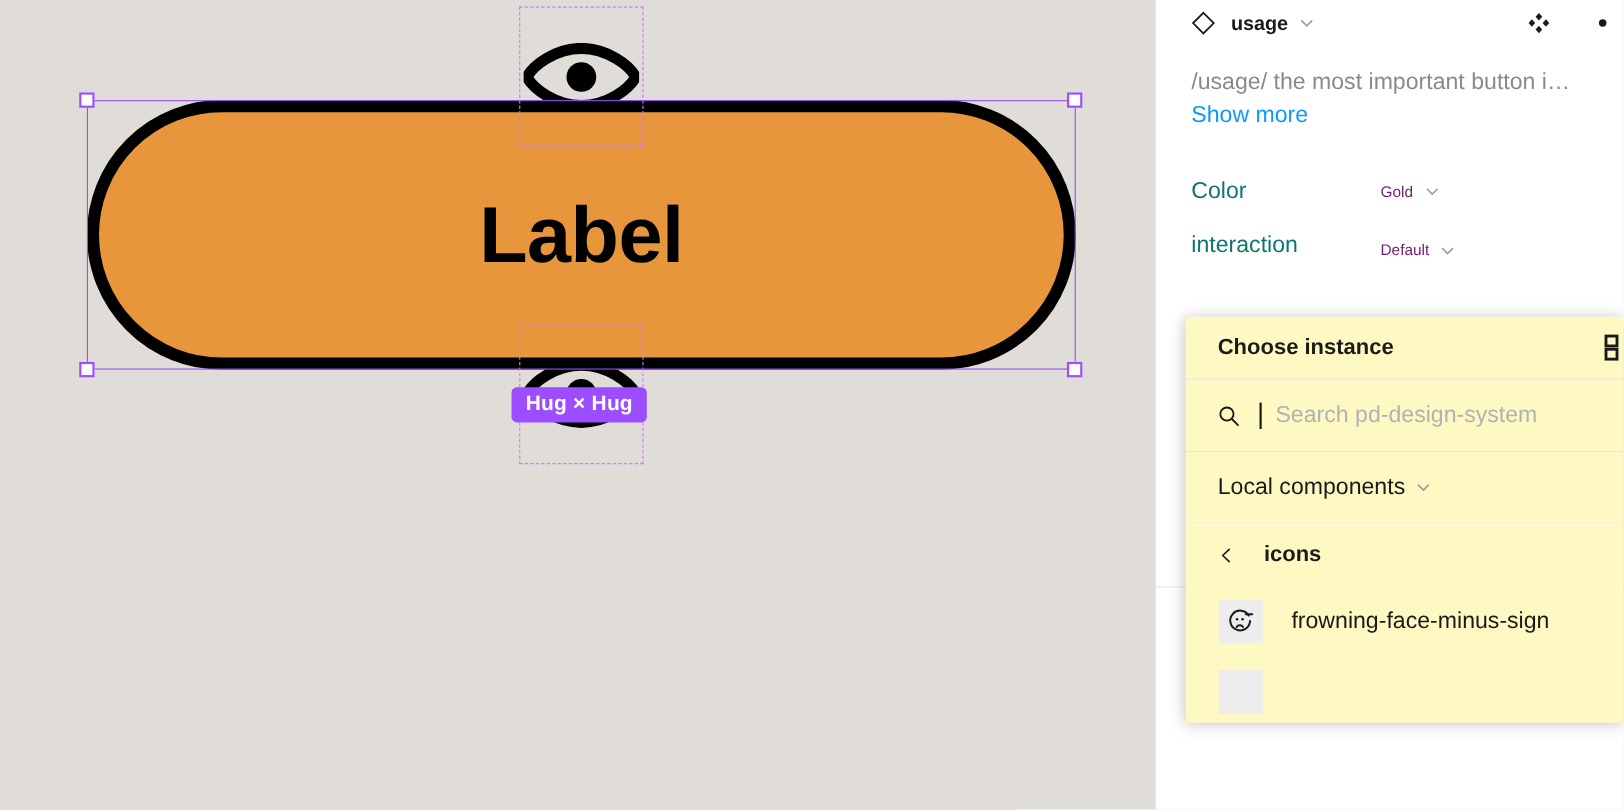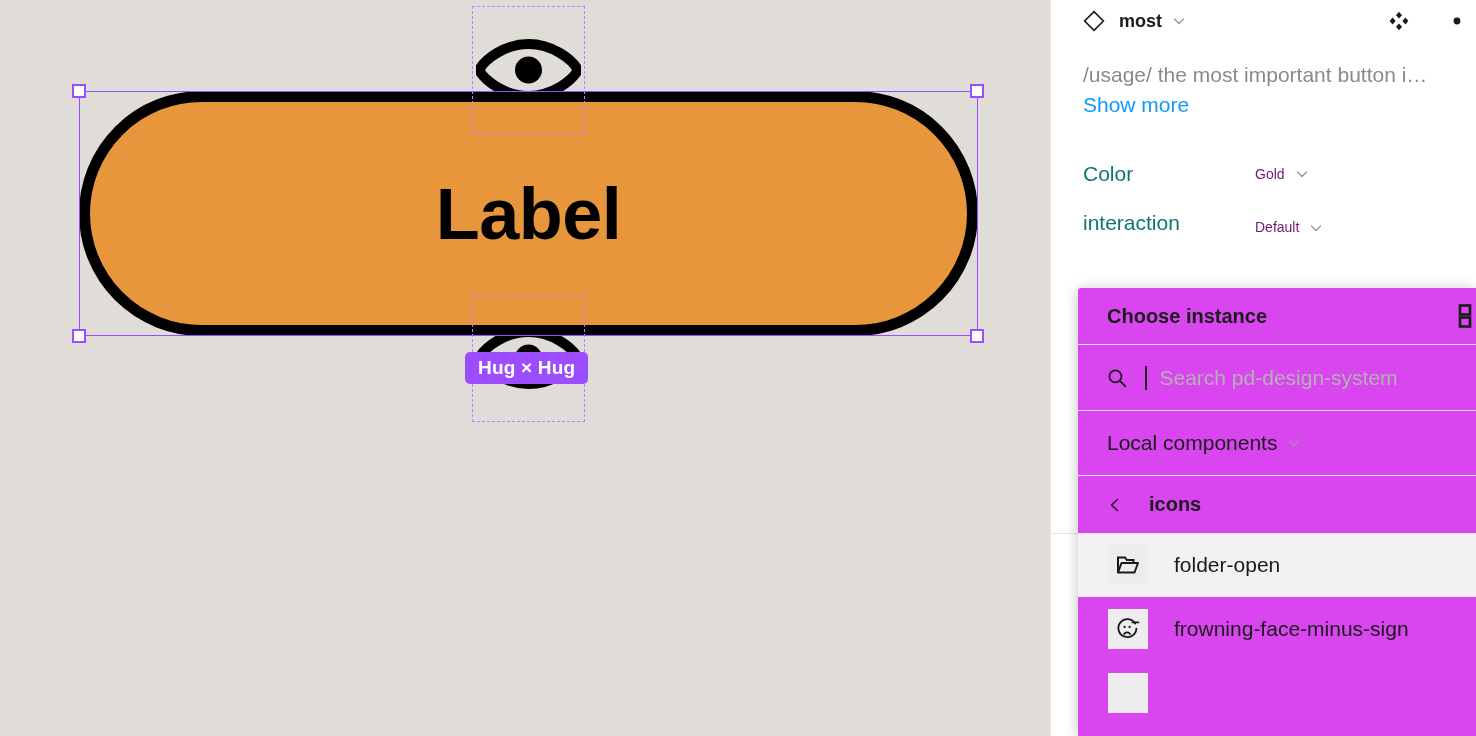--- a/index.html
+++ b/index.html
@@ -177,22 +177,22 @@
     font-size: 14px;
     color: #701a75;
   }
   .prop-chev { width: 14px; height: 14px; margin-left: 10px; }
 
   
   #popover {
     position: absolute;
     left: 1078px; top: 288px;
     width: 398px;
-    height: 448px;
-    background: #d946ef;
+    height: 369px;
+    background: #fef9c3;
     border-radius: 3px 0 0 0;
     box-shadow: 0 2px 16px rgba(0,0,0,0.16), -2px 0 10px rgba(0,0,0,0.07);
     overflow: hidden;
   }
   .pop-header {
     height: 57px;
     display: flex;
     align-items: center;
     padding: 0 0 0 29px;
     border-bottom: 1px solid #e6e6e6;
@@ -324,21 +324,21 @@
 
     <div class="hug-badge">Hug × Hug</div>
   </div>
 
   <div id="sidebar">
 
     <div class="sb-row-top">
       <svg class="diamond-icon" viewBox="0 0 22 22">
         <path d="M11 1.6 L20.4 11 L11 20.4 L1.6 11 Z" fill="none" stroke="#1a1a1a" stroke-width="1.6"></path>
       </svg>
-      <span class="comp-name">most</span>
+      <span class="comp-name">usage</span>
       <svg class="chev" viewBox="0 0 14 14">
         <path d="M2.5 5 L7 9.5 L11.5 5" fill="none" stroke="#9a9a9a" stroke-width="1.4" stroke-linecap="round"></path>
       </svg>
       <span class="top-spacer"></span>
       <svg class="quad-icon" viewBox="0 0 20 20">
         <path d="M10 0.8 L13 4.2 L10 7.6 L7 4.2 Z" fill="#1a1a1a"></path>
         <path d="M10 12.4 L13 15.8 L10 19.2 L7 15.8 Z" fill="#1a1a1a"></path>
         <path d="M3.6 6.6 L6.6 10 L3.6 13.4 L0.6 10 Z" fill="#1a1a1a"></path>
         <path d="M16.4 6.6 L19.4 10 L16.4 13.4 L13.4 10 Z" fill="#1a1a1a"></path>
       </svg>
@@ -400,29 +400,20 @@
       </svg>
     </div>
 
     <div class="crumb-row">
       <svg class="back-chev" viewBox="0 0 16 16">
         <path d="M10.5 2.5 L4.5 8 L10.5 13.5" fill="none" stroke="#1a1a1a" stroke-width="1.5" stroke-linecap="round" stroke-linejoin="round"></path>
       </svg>
       <span class="crumb-label">icons</span>
     </div>
 
-    <div class="inst-item hl">
-      <span class="inst-thumb">
-        <svg width="24" height="22" viewBox="0 0 24 22">
-          <path d="M2 18.5 V3.5 H9 L11 6 H17.5 V9" fill="none" stroke="#1a1a1a" stroke-width="2"></path>
-          <path d="M2 18.5 L5.5 9 H22 L18.5 18.5 Z" fill="none" stroke="#1a1a1a" stroke-width="2" stroke-linejoin="round"></path>
-        </svg>
-      </span>
-      <span class="inst-name">folder-open</span>
-    </div>
 
     <div class="inst-item">
       <span class="inst-thumb">
         <svg width="24" height="24" viewBox="0 0 24 24">
           <path d="M19.2 6.6 A9 9 0 1 0 20.4 11.6" fill="none" stroke="#1a1a1a" stroke-width="1.8" stroke-linecap="round"></path>
           <circle cx="8.6" cy="10" r="1.15" fill="#1a1a1a"></circle>
           <circle cx="13.6" cy="10" r="1.15" fill="#1a1a1a"></circle>
           <path d="M8.2 17 C9.3 14.9 12.9 14.9 14 17" fill="none" stroke="#1a1a1a" stroke-width="1.8" stroke-linecap="round"></path>
           <path d="M16.6 5.4 H22.4" stroke="#1a1a1a" stroke-width="1.9" stroke-linecap="round"></path>
         </svg>

